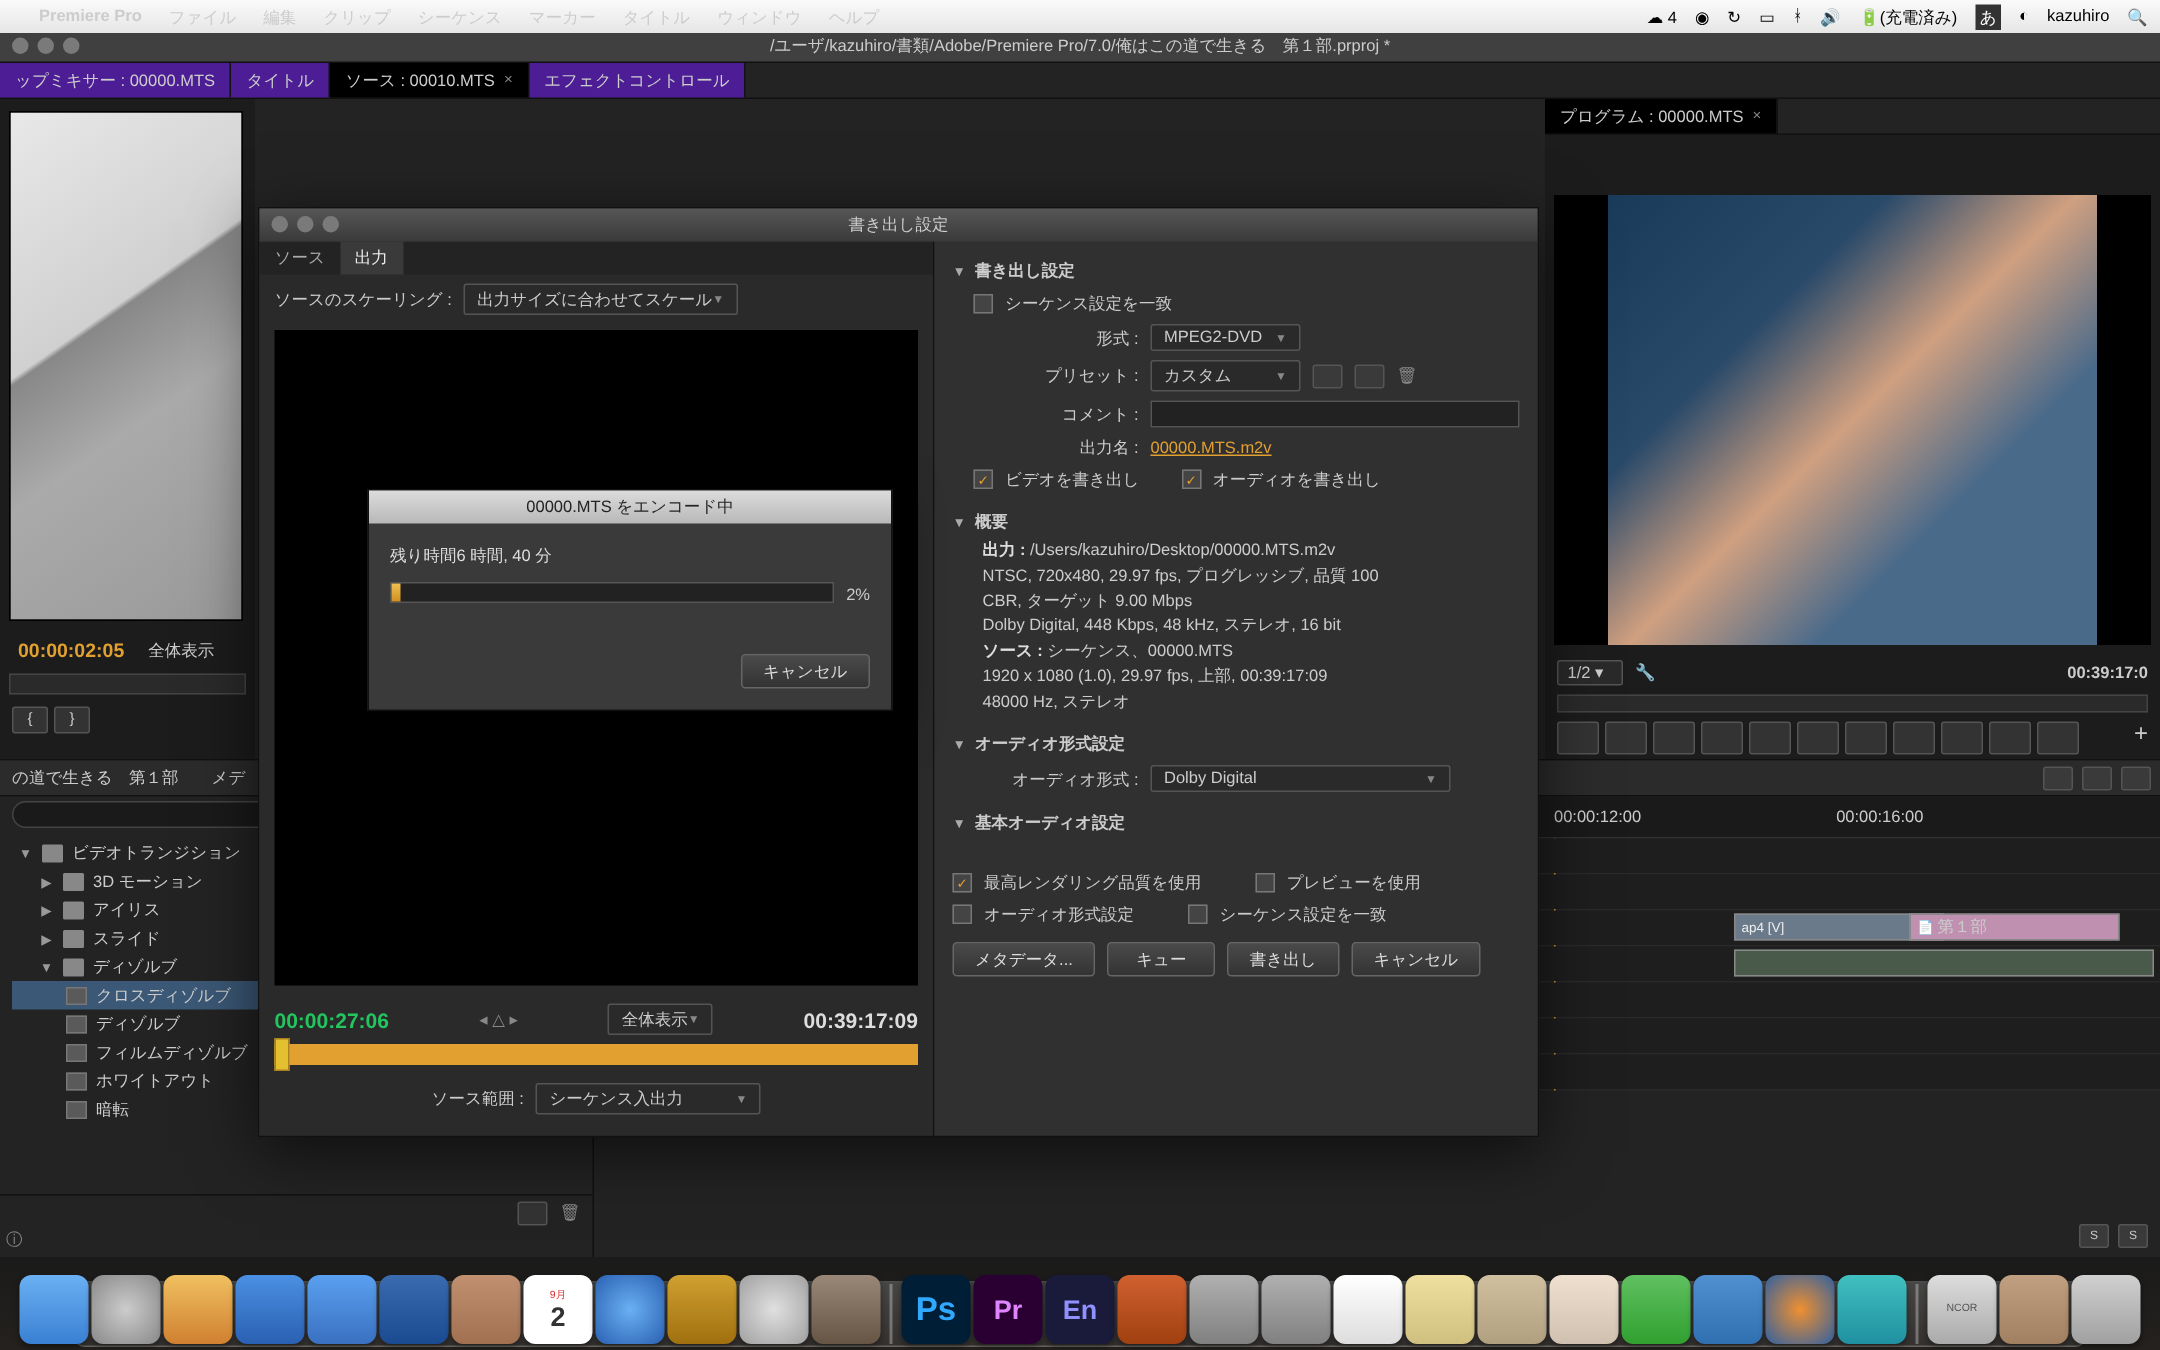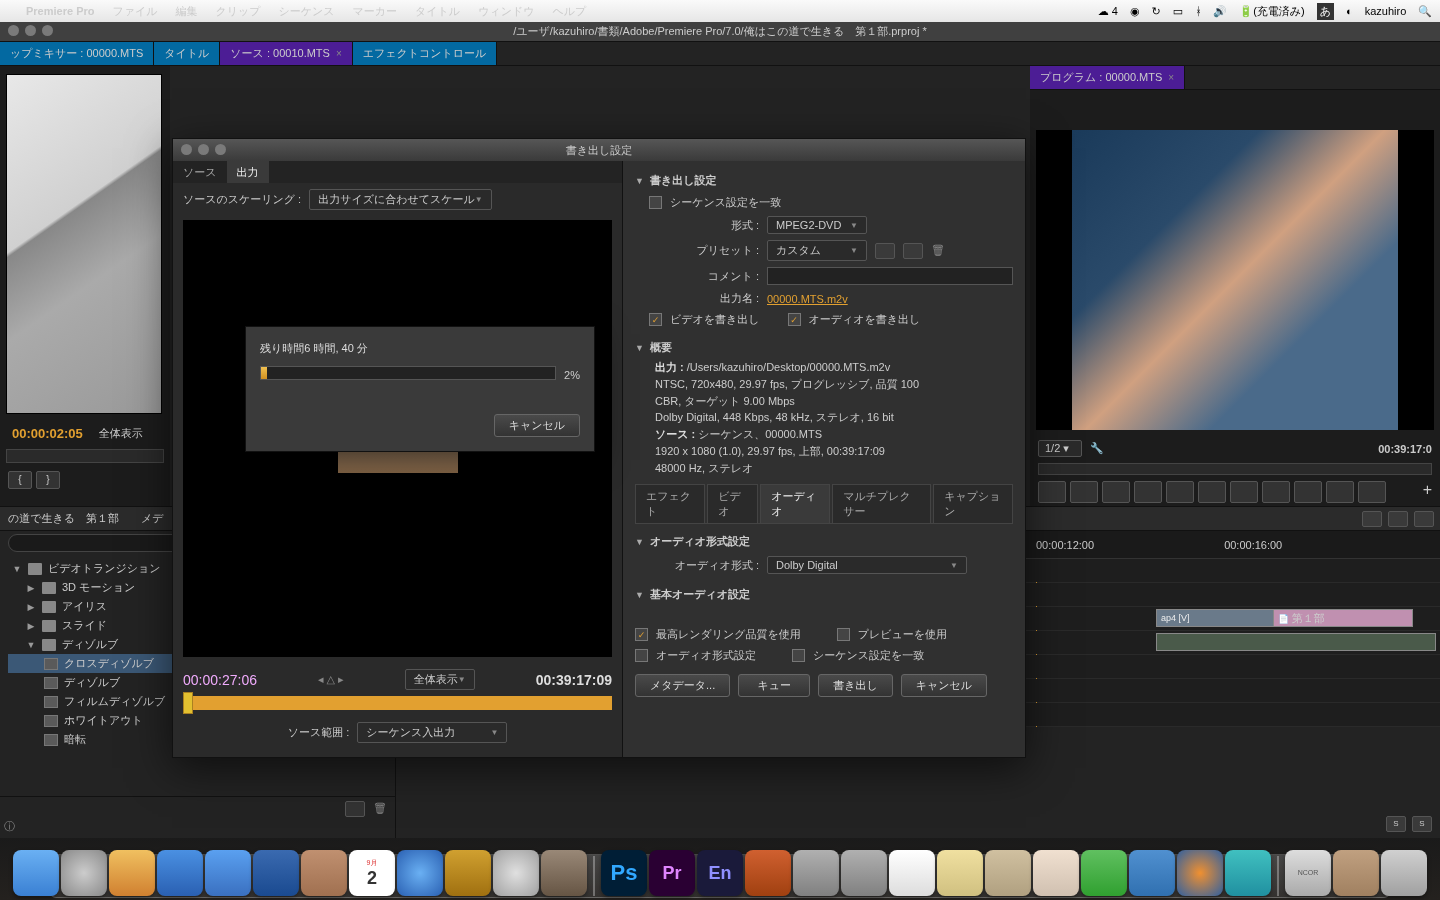--- a/index.html
+++ b/index.html
@@ -12,22 +12,22 @@
 .menubar .right{margin-left:auto;display:flex;align-items:center;gap:12px;font-size:12px}
 .menubar .right span{color:#000}
 
 
 .win{position:absolute;left:0;top:22px;right:0;bottom:64px;background:#232323}
 .titlebar{height:20px;background:#404040;color:#999;text-align:center;font-size:11px;line-height:18px;border-bottom:1px solid #111;position:relative}
 .traffic{position:absolute;left:8px;top:3px;display:flex;gap:6px}
 .traffic i{width:11px;height:11px;border-radius:50%;background:#7a7a7a;display:block}
 
 .tabs{height:24px;background:#232323;display:flex;align-items:stretch;border-bottom:1px solid #111}
-.tab{padding:0 10px;background:#0369a1;border-right:1px solid #111;display:flex;align-items:center;color:#aaa;font-size:11px;gap:6px}
-.tab.active{background:#4c1d95;color:#eee}
+.tab{padding:0 10px;background:#4c1d95;border-right:1px solid #111;display:flex;align-items:center;color:#aaa;font-size:11px;gap:6px}
+.tab.active{background:#000000;color:#eee}
 .tab .x{color:#888;font-size:10px}
 
 .body{position:relative;height:calc(100% - 42px)}
 
 
 .srcpane{position:absolute;left:0;top:0;width:170px;height:440px;background:#1c1c1c}
 .srcimg{width:156px;height:340px;margin:8px 6px;background:linear-gradient(145deg,#e8e8e8 0%,#d0d0d0 40%,#888 41%,#aaa 60%,#999 100%);border:1px solid #000}
 .srctc{color:#e2a030;font-weight:bold;font-size:13px;padding:4px 8px}
 .srcbtns{display:flex;gap:4px;padding:4px 8px}
 .srcbtns .b{width:24px;height:18px;background:#333;border:1px solid #555;border-radius:2px;text-align:center;line-height:16px;font-size:10px}
@@ -88,21 +88,21 @@
 .export .tabs3{display:flex;height:22px;background:#232323}
 .export .tabs3 .t{padding:0 10px;line-height:22px;color:#aaa}
 .export .tabs3 .t.active{background:#3a3a3a;color:#eee}
 .export .row2{display:flex;align-items:center;gap:8px;padding:6px 10px}
 .export .sel2{background:#2a2a2a;border:1px solid #555;padding:2px 8px;border-radius:2px;min-width:150px;display:flex;justify-content:space-between;align-items:center}
 .export .sel2 .arr{color:#888;font-size:8px}
 .export .preview{flex:1;background:#000;margin:4px 10px;display:flex;align-items:center;justify-content:center;position:relative}
 .export .preview .thumb{width:120px;height:68px;background:linear-gradient(#d0b090 0%,#c0a080 40%,#8a6a4a 100%)}
 .export .timebar{padding:8px 10px}
 .export .timebar .tcs{display:flex;justify-content:space-between;align-items:center}
-.export .timebar .tcs .tc1{color:#f0abfc;font-weight:normal;font-size:14px}
+.export .timebar .tcs .tc1{color:#22c55e;font-weight:bold;font-size:14px}
 .export .timebar .tcs .tc2{color:#ddd;font-weight:bold;font-size:14px}
 .export .bar{height:14px;background:#e2a030;margin:6px 0;position:relative}
 .export .bar .ph{position:absolute;left:0;top:-4px;width:10px;height:22px;background:#e2c030;border:1px solid #aa8020}
 
 .export .sect{margin-bottom:8px}
 .export .secthdr{display:flex;align-items:center;gap:6px;padding:4px 0;color:#ddd;font-weight:bold}
 .export .secthdr .tw{font-size:9px;color:#aaa}
 .export .frow{display:flex;align-items:center;gap:8px;padding:3px 0;padding-left:14px}
 .export .lbl{width:110px;text-align:right;color:#ccc}
 .export .link{color:#e2a030;text-decoration:underline;cursor:pointer}
@@ -502,27 +502,20 @@
               <b>出力 :</b> <span style="white-space:pre-line">/Users/kazuhiro/Desktop/00000.MTS.m2v
 NTSC, 720x480, 29.97 fps, プログレッシブ, 品質 100
 CBR, ターゲット 9.00 Mbps
 Dolby Digital, 448 Kbps, 48 kHz, ステレオ, 16 bit</span><br>
               <b>ソース :</b> <span style="white-space:pre-line">シーケンス、00000.MTS
 1920 x 1080 (1.0), 29.97 fps, 上部, 00:39:17:09
 48000 Hz, ステレオ</span>
             </div>
           </div>
 
-          <div class="tabs4">
-            <div class="t">エフェクト</div>
-            <div class="t">ビデオ</div>
-            <div class="t active">オーディオ</div>
-            <div class="t">マルチプレクサー</div>
-            <div class="t">キャプション</div>
-          </div>
 
           <div class="sect">
             <div class="secthdr">
                 <span class="tw">▼</span>
                 <span>オーディオ形式設定</span>
               </div>
             <div class="frow">
                 <span class="lbl">オーディオ形式 :</span>
                 <div class="sel2" style="min-width:200px">
                   <span>Dolby Digital</span>
@@ -554,20 +547,21 @@
             <div class="btn">メタデータ...</div>
             <div class="btn">キュー</div>
             <div class="btn">書き出し</div>
             <div class="btn">キャンセル</div>
           </div>
         </div>
       </div>
     </div>
 
     <div class="enc">
+      <div class="ehdr">00000.MTS をエンコード中</div>
       <div class="ebody">
         <div class="etext">残り時間6 時間, 40 分</div>
         <div class="pwrap">
           <div class="pbar">
               <div class="fill"></div>
             </div>
           <span>2%</span>
         </div>
         <div class="ebtn"><span class="btn">キャンセル</span></div>
       </div>

